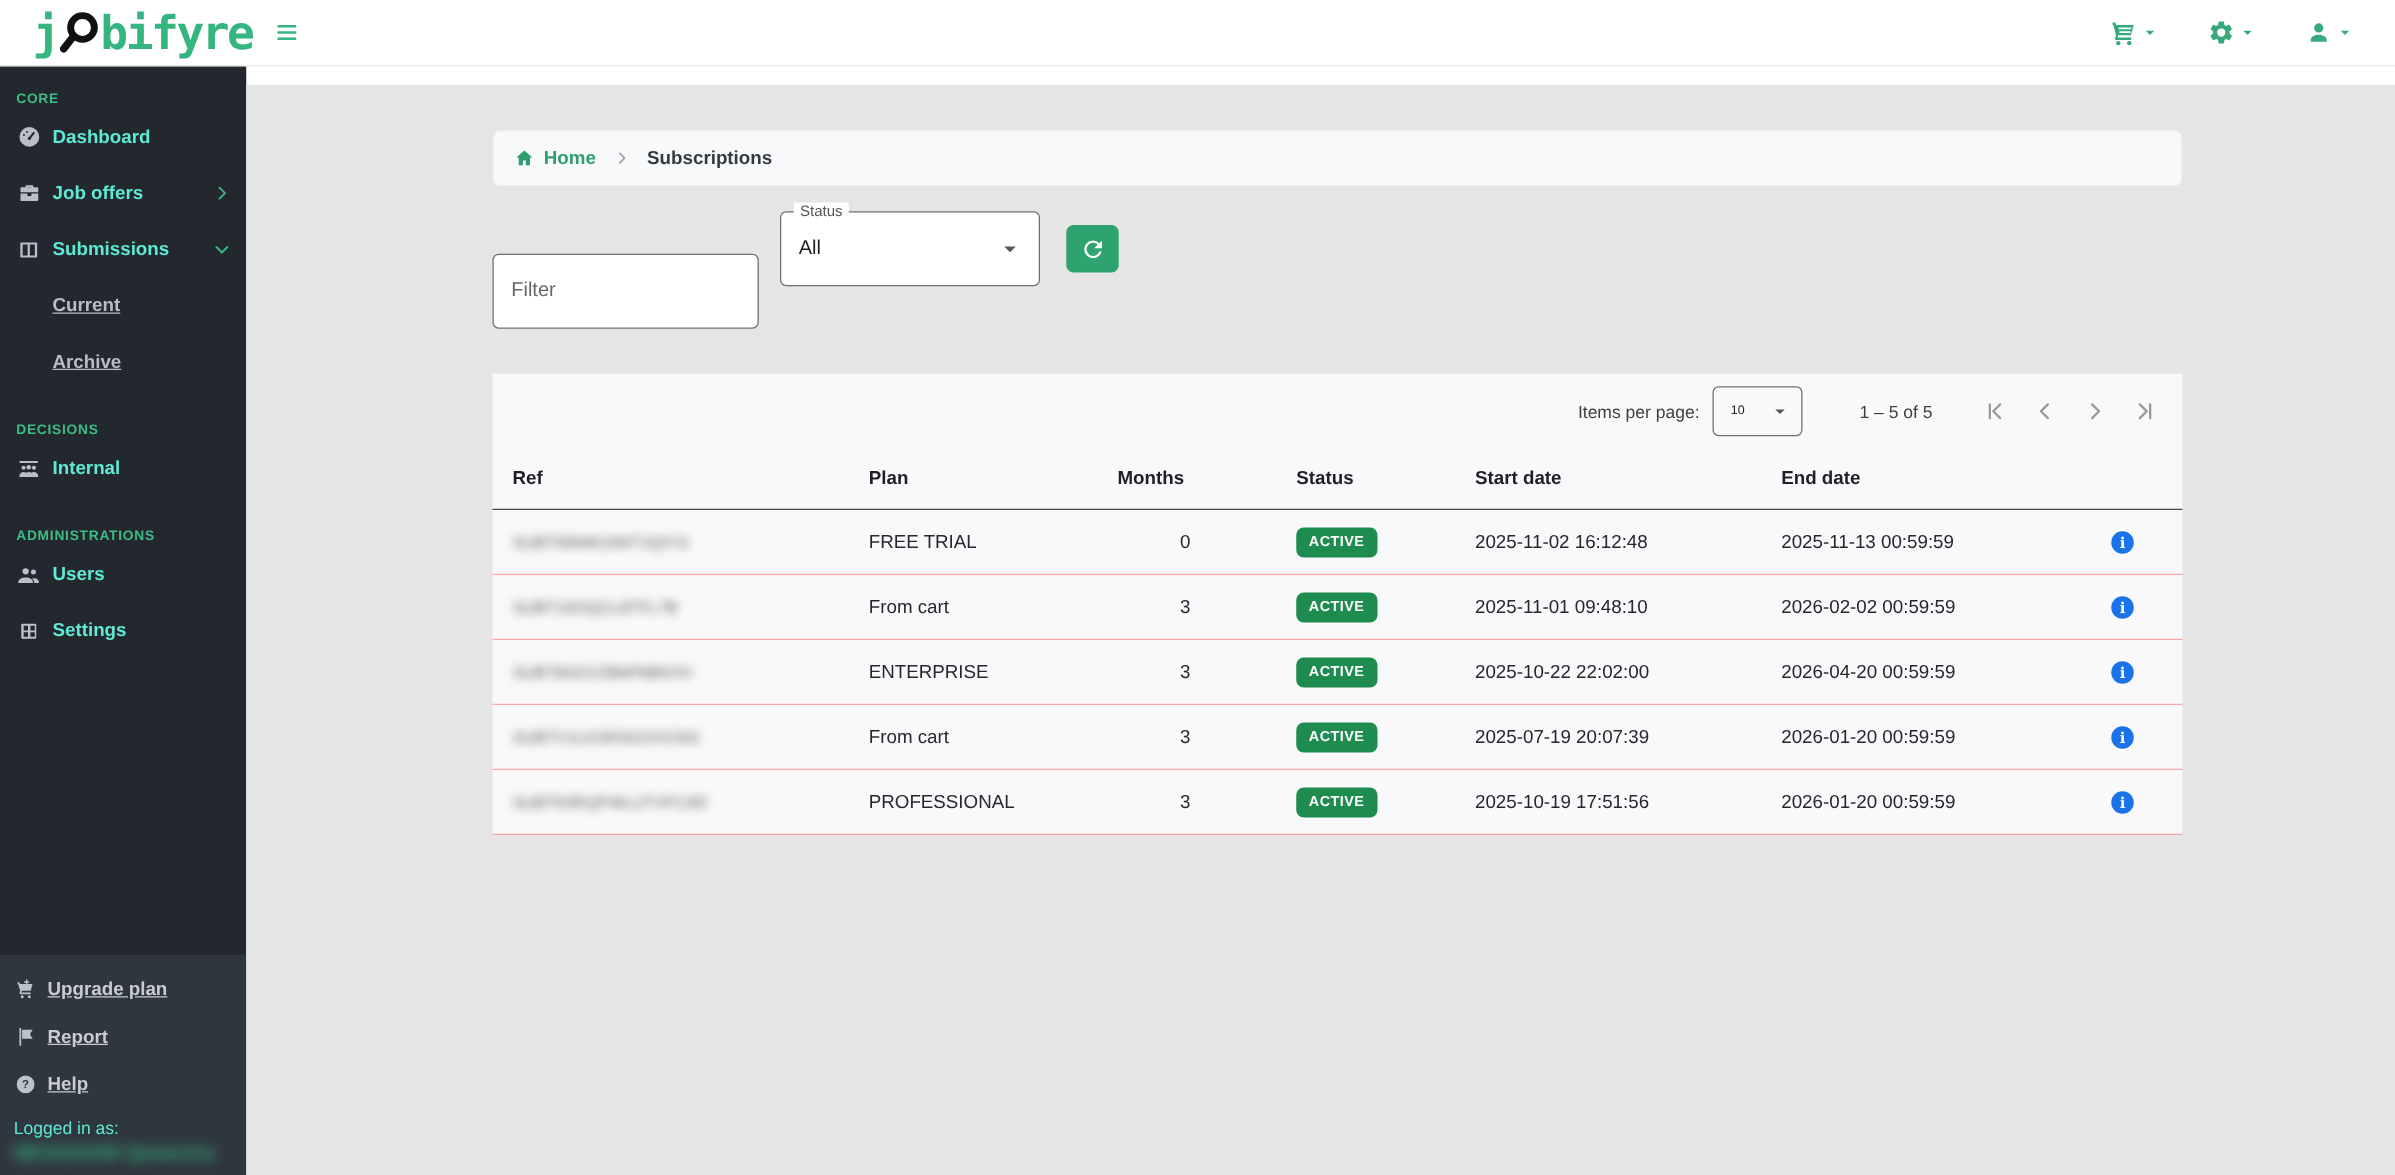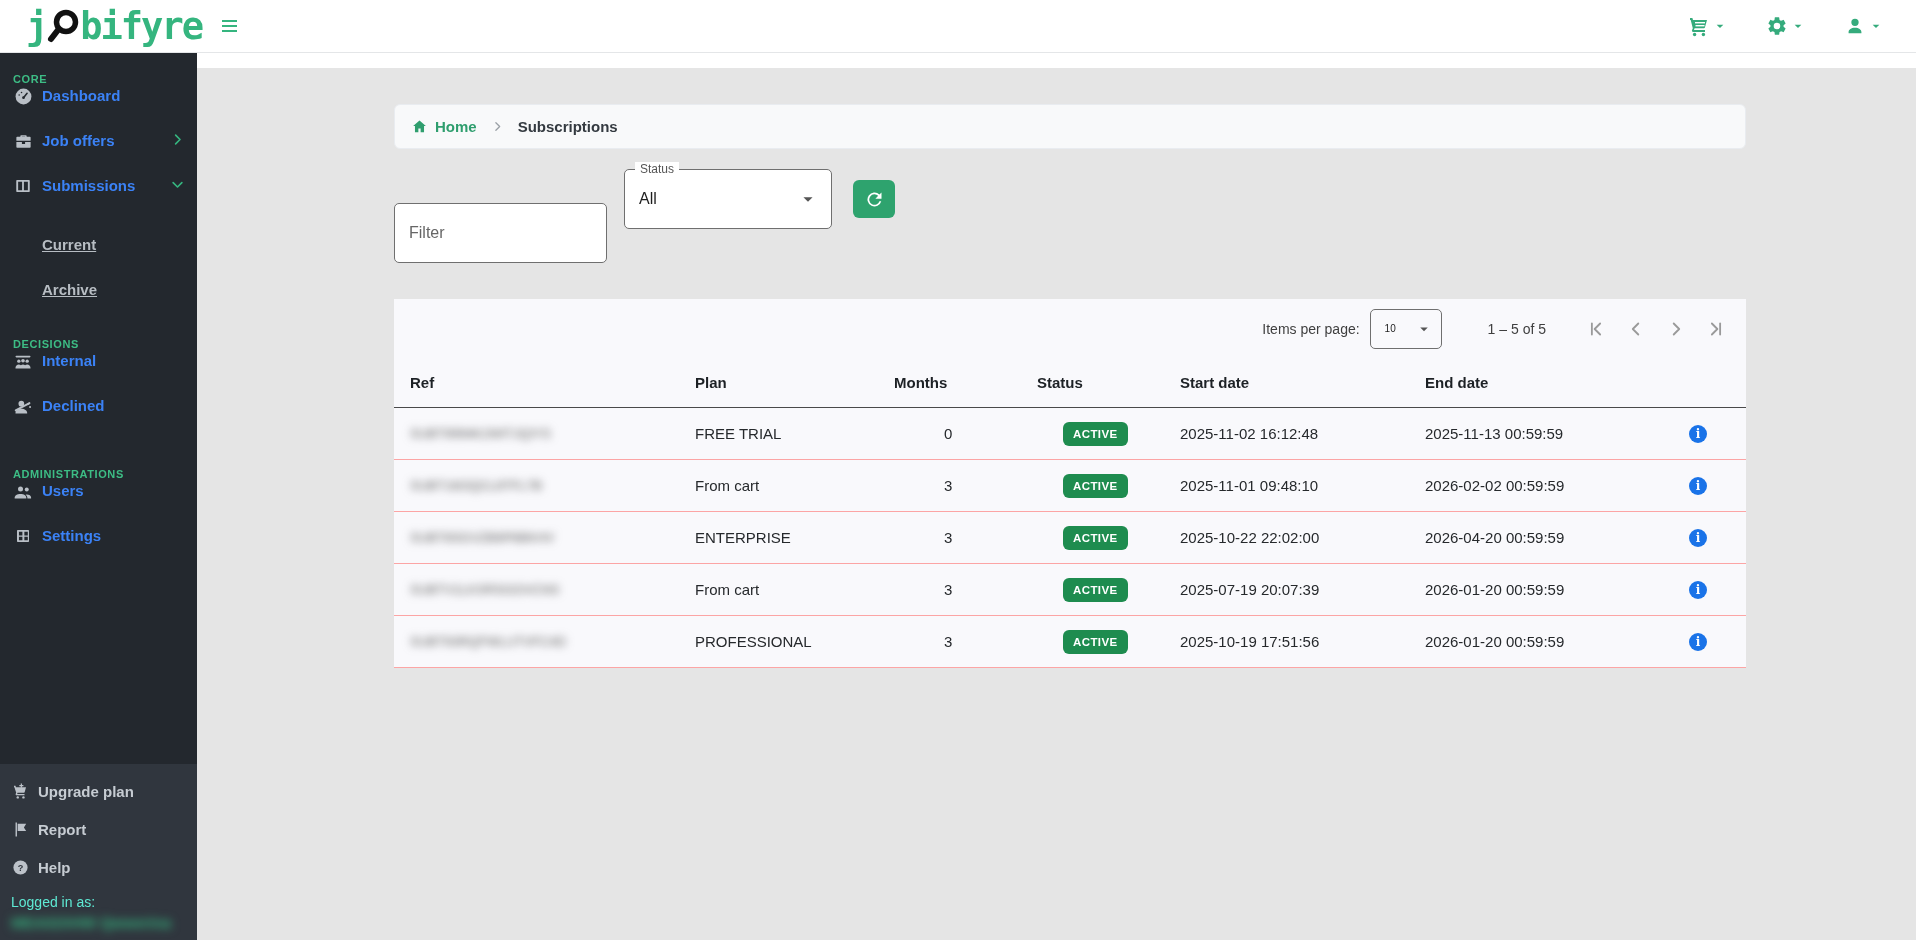--- a/index.html
+++ b/index.html
@@ -21,32 +21,32 @@
              gap:2px; color:#35ab7c; padding:4px; }
 
   
   .sidebar { position:absolute; left:0; top:53px; width:197px; height:887px;
              background:#23282e; color:#c3c9cf; }
   .nav { padding:20px 0 0 0; }
   .nav-section { margin-top:26px; }
   .nav-section:first-child { margin-top:0; }
   .sec-label { color:#3dbd85; font-size:11px; font-weight:bold; letter-spacing:.6px;
                padding:0 0 2px 13px; }
-  .nav-item { height:45px; display:flex; align-items:flex-start; padding:0 12px 0 13px;
-              cursor:pointer; font-size:15px; font-weight:600; color:#3b82f6; }
+  .nav-item { height:45px; display:flex; align-items:center; padding:0 12px 0 13px;
+              cursor:pointer; font-size:15px; font-weight:600; color:#5eead4; }
   .nav-item .nicon { width:20px; display:flex; justify-content:center; color:#b9bfc6; }
   .nav-item .nlabel { margin-left:9px; }
   .nav-item .chev { margin-left:auto; color:#35b57f; display:flex; }
   .nav-sub { height:45px; display:flex; align-items:center; padding-left:42px;
              font-size:15px; font-weight:600; color:#b7bdc3; cursor:pointer;text-decoration:underline; }
 
   .sidebar-footer { position:absolute; left:0; bottom:0; width:197px; height:176px;
                     background:#30363e; padding-top:8px; }
   .sf-item { height:38px; display:flex; align-items:center; padding-left:11px; cursor:pointer;
-             font-size:15px; font-weight:600; color:#c6ccd2; }
+             font-size:15px; font-weight:600; color:#c6ccd2;text-decoration:underline; }
   .sf-item .nicon { width:18px; display:flex; justify-content:center; color:#bcc2c9; }
   .sf-item .nlabel { margin-left:9px; }
   .logged-in { padding:8px 0 0 11px; font-size:14px; color:#5eead4; }
   .logged-user { margin:4px 0 0 11px; font-size:15px; font-weight:bold; color:#35b57f;
                  filter:blur(5px); white-space:nowrap; }
 
   
   .main { position:absolute; left:197px; top:68px; width:1719px; height:887px; background:#e5e5e5; }
 
   .breadcrumb-card { margin:36px 0 0 197px; width:1352px; height:45px; background:#f8f9fa;
@@ -83,21 +83,21 @@
   .pg-btn { width:40px; height:40px; background:none; border:none; display:flex;
             align-items:center; justify-content:center; color:#9a9a9a; cursor:default; }
 
   .grid { display:grid; grid-template-columns:285px 199px 143px 143px 245px 225px 1fr;
           align-items:center; padding-left:16px; }
   .thead { height:50px; border-bottom:1px solid #4a4a4a; font-size:15px; font-weight:bold;
            color:#1d2125; }
   .trow { height:52px; border-bottom:1px solid #fca5a5; font-size:15px; color:#26292c; }
   .ref-masked { font-size:13px; color:#5b5b5b; filter:blur(4px); white-space:nowrap; }
   .months-val { padding-left:50px; }
-  .badge { display:inline-block; margin-left:26px; background:#1e8c4f; color:#fff;
+  .badge { display:inline-block; background:#1e8c4f; color:#fff;
            font-size:11.5px; font-weight:bold; letter-spacing:.4px; padding:6px 10px;
            border-radius:6px; }
   .cell-info { display:flex; justify-content:center; }
   .info-dot { width:18px; height:18px; border-radius:50%; background:#1a73e8; color:#fff;
               font-size:12px; font-weight:bold; font-family:"DejaVu Serif", serif;
               display:flex; align-items:center; justify-content:center; cursor:pointer; }
 
   svg { display:block; }
 </style>
 </head>
@@ -220,32 +220,20 @@
           <svg width="20" height="20" viewBox="0 0 24 24" fill="currentColor">
             <rect x="3" y="4.5" width="18" height="2" rx="1"></rect>
             <circle cx="7" cy="11" r="2"></circle>
               <circle cx="12" cy="10.5" r="2.2"></circle>
               <circle cx="17" cy="11" r="2"></circle>
             <path d="M3 19c0-2.2 1.8-4 4-4 .9 0 1.8.3 2.5.9.7-.6 1.6-.9 2.5-.9s1.8.3 2.5.9c.7-.6 1.6-.9 2.5-.9 2.2 0 4 1.8 4 4v.8H3V19z"></path>
           </svg>
         </span>
         <span class="nlabel">Internal</span>
       </div>
-      <div class="nav-item">
-        <span class="nicon">
-          <svg width="20" height="20" viewBox="0 0 24 24" fill="currentColor">
-            <circle cx="10" cy="8" r="3.4"></circle>
-            <path d="M3 19c0-3 3.1-5 7-5s7 2 7 5v.8H3V19z"></path>
-            <circle cx="18.5" cy="8" r="1.2"></circle>
-              <circle cx="20.5" cy="12" r="1.2"></circle>
-            <rect x="1" y="10.6" width="21" height="2.2" rx="1.1" transform="rotate(-28 11.5 11.7)"></rect>
-          </svg>
-        </span>
-        <span class="nlabel">Declined</span>
-      </div>
     </div>
 
     <div class="nav-section">
       <div class="sec-label">ADMINISTRATIONS</div>
       <div class="nav-item">
         <span class="nicon">
           <svg width="20" height="20" viewBox="0 0 24 24" fill="currentColor">
             <circle cx="9" cy="8.5" r="3"></circle>
               <circle cx="16.5" cy="9" r="2.4"></circle>
             <path d="M2 19c0-2.9 3-4.7 7-4.7s7 1.8 7 4.7v.7H2V19z"></path>

